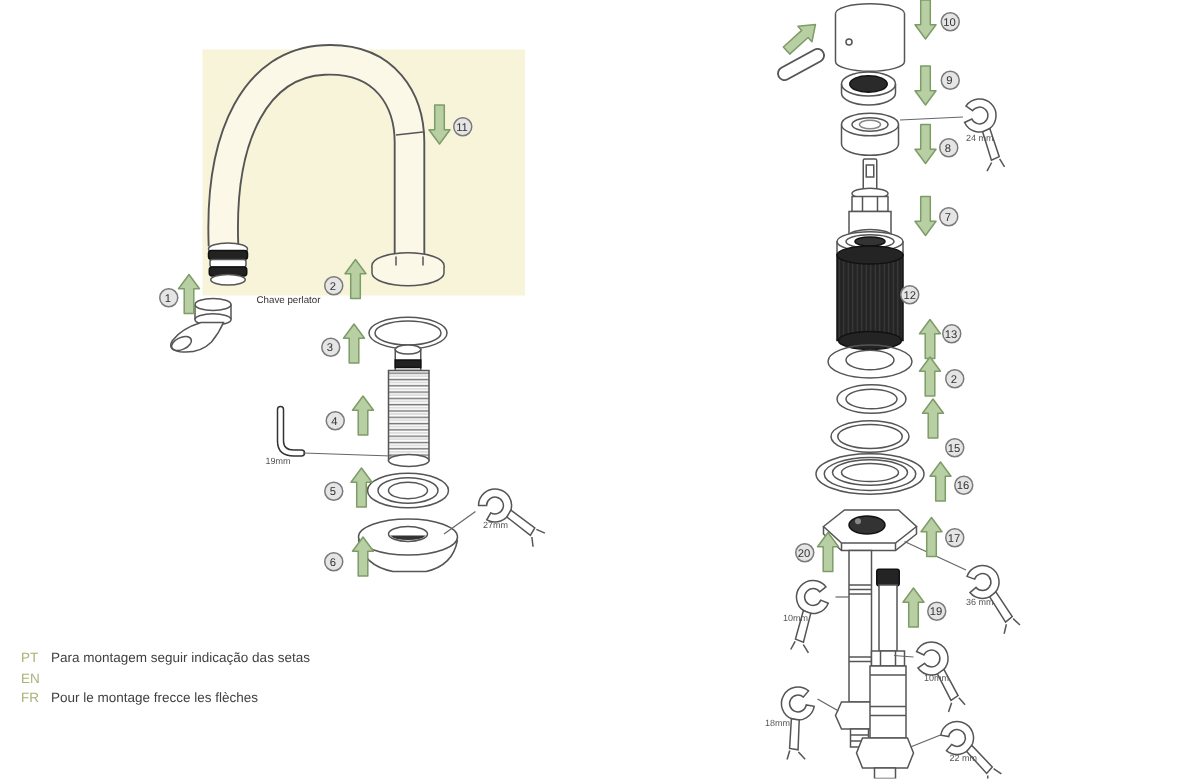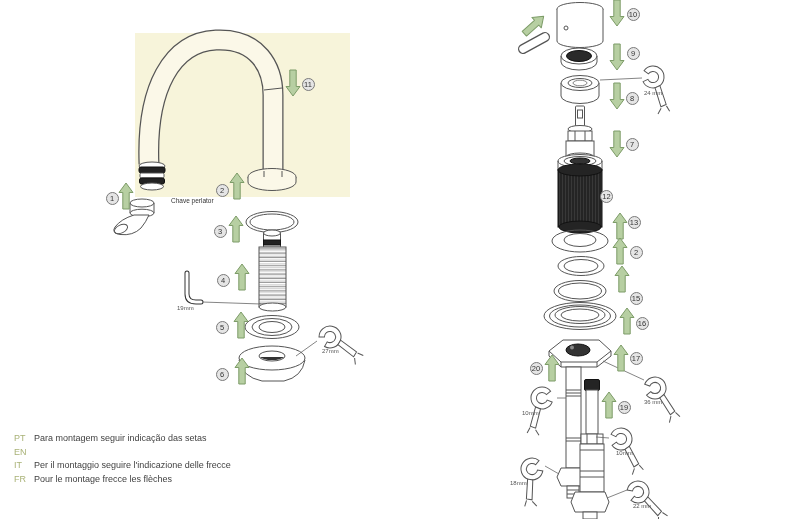--- a/index.html
+++ b/index.html
@@ -269,22 +269,18 @@
 
 <div class="instructions">
   <div class="instr-row">
     <span class="instr-code">PT</span>
     <span class="instr-text">Para montagem seguir indicação das setas</span>
   </div>
   <div class="instr-row">
     <span class="instr-code">EN</span>
   </div>
   <div class="instr-row">
-    <span class="instr-code">IT</span>
-    <span class="instr-text">Per il montaggio seguire l'indicazione delle frecce</span>
-  </div>
-  <div class="instr-row">
     <span class="instr-code">FR</span>
     <span class="instr-text">Pour le montage frecce les flèches</span>
   </div>
 </div>
 
 </div>
 
 </body></html>

